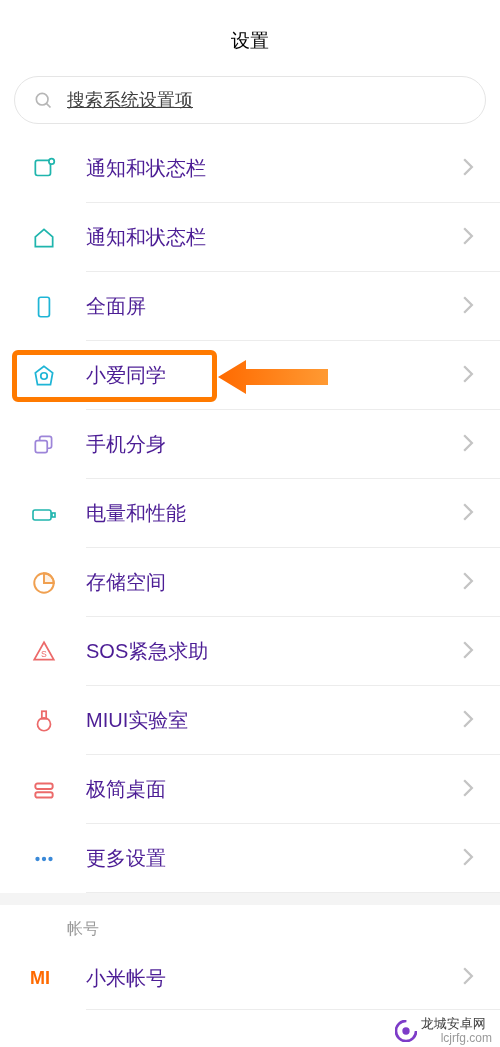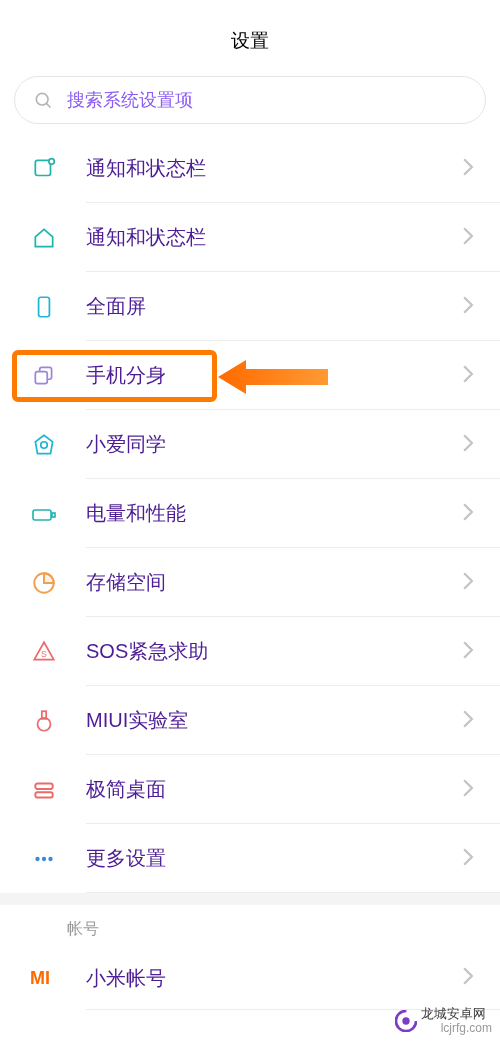--- a/index.html
+++ b/index.html
@@ -27,22 +27,23 @@
       border: 1px solid #e5e5e5;
       border-radius: 28px;
       height: 48px;
       display: flex;
       align-items: center;
       padding: 0 18px;
       gap: 14px;
     }
     .search-icon svg { display: block; }
     .search-text {
-      color: #8b5cf6;
+      color: #404040;
       font-size: 18px;
+      text-decoration: underline;
     }
     .list { }
     .row {
       display: flex;
       align-items: center;
       height: 69px;
       padding: 0 26px 0 24px;
       position: relative;
     }
     .row::after {
@@ -90,21 +91,21 @@
       z-index: 5;
     }
     .arrow-overlay {
       position: absolute;
       pointer-events: none;
       z-index: 6;
     }
     .watermark {
       position: absolute;
       right: 8px;
-      bottom: 12px;
+      bottom: 2px;
       display: flex;
       align-items: center;
       gap: 4px;
       font-size: 13px;
       z-index: 10;
       pointer-events: none;
     }
     .wm-logo {
       width: 22px;
       height: 22px;
@@ -171,41 +172,41 @@
     <span class="row-label">全面屏</span>
     <span class="chevron">
       <svg width="12" height="18" viewBox="0 0 8 14" fill="none" stroke="currentColor" stroke-width="1.8">
           <polyline points="1,1 7,7 1,13"></polyline>
         </svg>
     </span>
   </div>
 
   <div class="row">
     <span class="row-icon">
+      <svg width="26" height="26" viewBox="0 0 24 24" fill="none" stroke="#1fb5d6" stroke-width="1.6">
+        <path d="M12 3 L4 9 L6 20 H18 L20 9 Z"></path>
+          <circle cx="12" cy="12" r="3"></circle>
+      </svg>
+    </span>
+    <span class="row-label">小爱同学</span>
+    <span class="chevron">
+      <svg width="12" height="18" viewBox="0 0 8 14" fill="none" stroke="currentColor" stroke-width="1.8">
+          <polyline points="1,1 7,7 1,13"></polyline>
+        </svg>
+    </span>
+  </div>
+
+  <div class="row">
+    <span class="row-icon">
       <svg width="26" height="26" viewBox="0 0 24 24" fill="none" stroke="#9d85d9" stroke-width="1.6">
         <rect x="8" y="4" width="11" height="11" rx="2"></rect>
           <rect x="4" y="8" width="11" height="11" rx="2" fill="#fff"></rect>
       </svg>
     </span>
     <span class="row-label">手机分身</span>
-    <span class="chevron">
-      <svg width="12" height="18" viewBox="0 0 8 14" fill="none" stroke="currentColor" stroke-width="1.8">
-          <polyline points="1,1 7,7 1,13"></polyline>
-        </svg>
-    </span>
-  </div>
-
-  <div class="row">
-    <span class="row-icon">
-      <svg width="26" height="26" viewBox="0 0 24 24" fill="none" stroke="#1fb5d6" stroke-width="1.6">
-        <path d="M12 3 L4 9 L6 20 H18 L20 9 Z"></path>
-          <circle cx="12" cy="12" r="3"></circle>
-      </svg>
-    </span>
-    <span class="row-label">小爱同学</span>
     <span class="chevron">
       <svg width="12" height="18" viewBox="0 0 8 14" fill="none" stroke="currentColor" stroke-width="1.8">
           <polyline points="1,1 7,7 1,13"></polyline>
         </svg>
     </span>
   </div>
 
   <div class="row">
     <span class="row-icon">
       <svg width="28" height="26" viewBox="0 0 28 24" fill="none" stroke="#1fb5ad" stroke-width="1.6">

